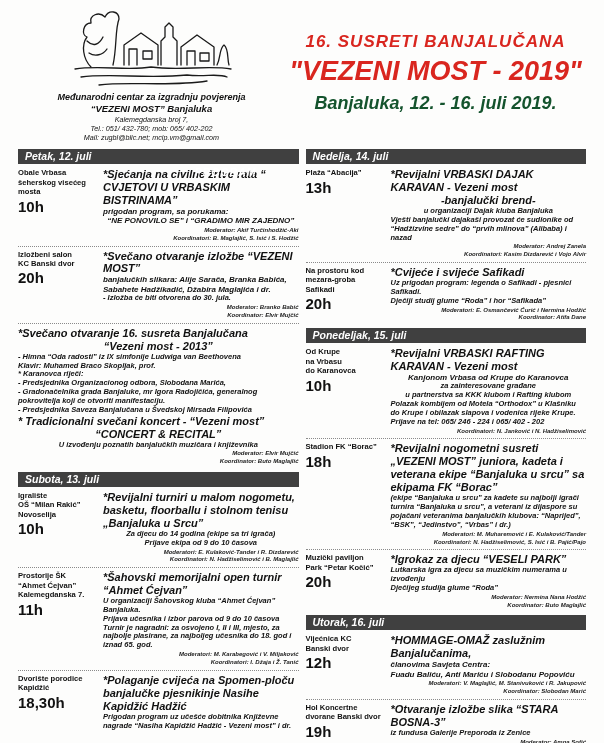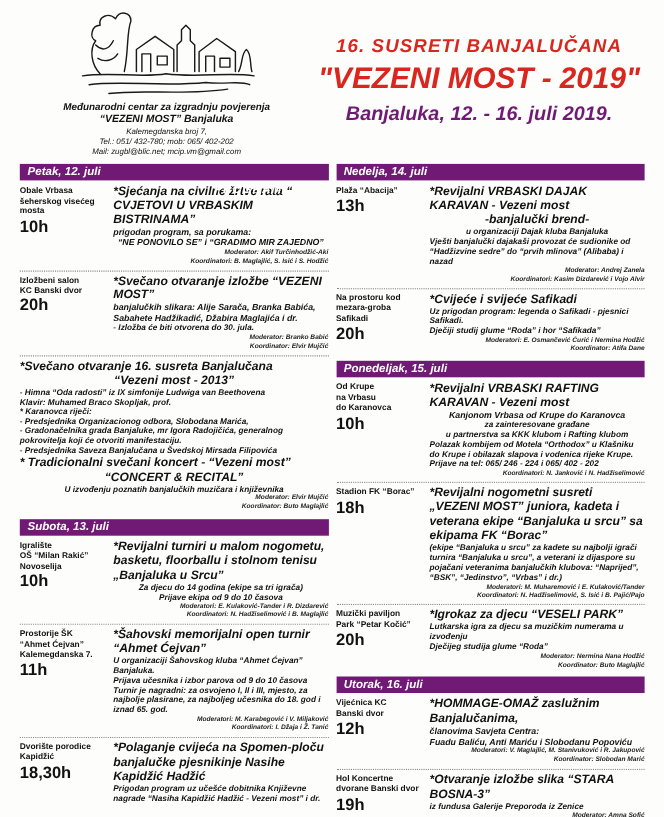--- a/index.html
+++ b/index.html
@@ -12,26 +12,26 @@
   .header{display:flex;padding:6px 18px 2px 18px;}
   .header-left{width:47%;text-align:center;}
   .logo-wrap{height:86px;display:flex;align-items:center;justify-content:center;}
   .org{font-style:italic;line-height:1.25;}
   .org-line1{font-weight:bold;font-size:9px;}
   .org-line2{font-weight:bold;font-size:9.5px;}
   .org-small{font-size:7.2px;}
   .header-right{width:53%;text-align:center;padding-top:26px;}
   .title1{color:#d9261f;font-weight:bold;font-style:italic;font-size:17px;letter-spacing:1px;}
   .title2{color:#d9261f;font-weight:bold;font-style:italic;font-size:27px;letter-spacing:0px;margin-top:4px;white-space:nowrap;}
-  .title3{color:#701a75;font-weight:bold;font-style:italic;font-size:18px;margin-top:6px;white-space:nowrap;}
+  .title3{color:#14532d;font-weight:bold;font-style:italic;font-size:18px;margin-top:6px;white-space:nowrap;}
   
   .cols{display:flex;padding:2px 18px 0 18px;gap:7px;}
   .col{width:50%;}
   .day-bar{
-    position:relative;background:#701a75;color:#fff;
+    position:relative;background:#404040;color:#fff;
     font-weight:bold;font-style:italic;font-size:10.5px;
     padding:1px 7px 2px 7px;margin:3px 0 1px 0;
   }
   .program-label{position:absolute;left:63%;top:17px;letter-spacing:1px;}
   .event{display:flex;padding:3px 0 3px 0;}
   .event + .event{border-top:1px dotted #8a8a8a;}
   .loc-cell{width:80px;flex-shrink:0;padding-right:5px;font-weight:bold;}
   .loc-line{font-size:7.6px;line-height:1.25;}
   .time{font-size:15px;line-height:1.1;margin-top:2px;}
   .content{flex:1;font-weight:bold;font-style:italic;}

